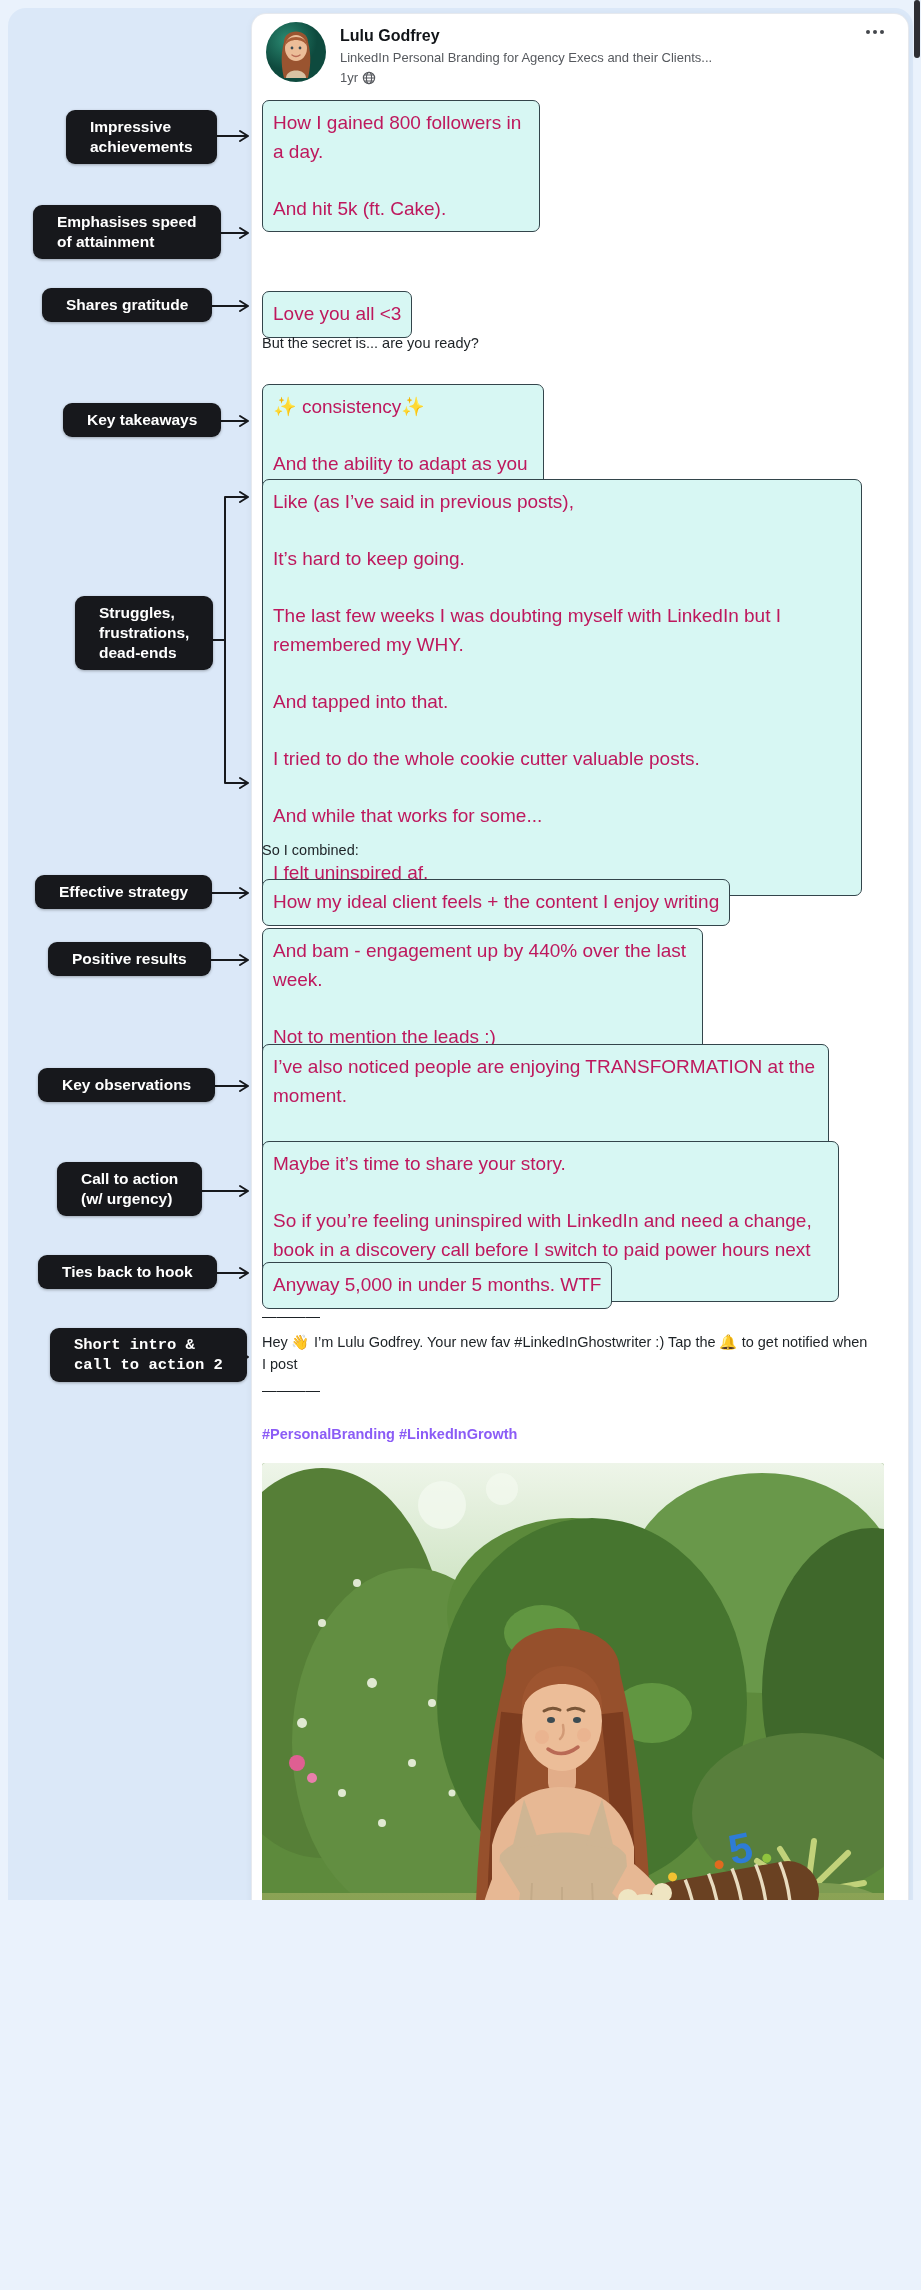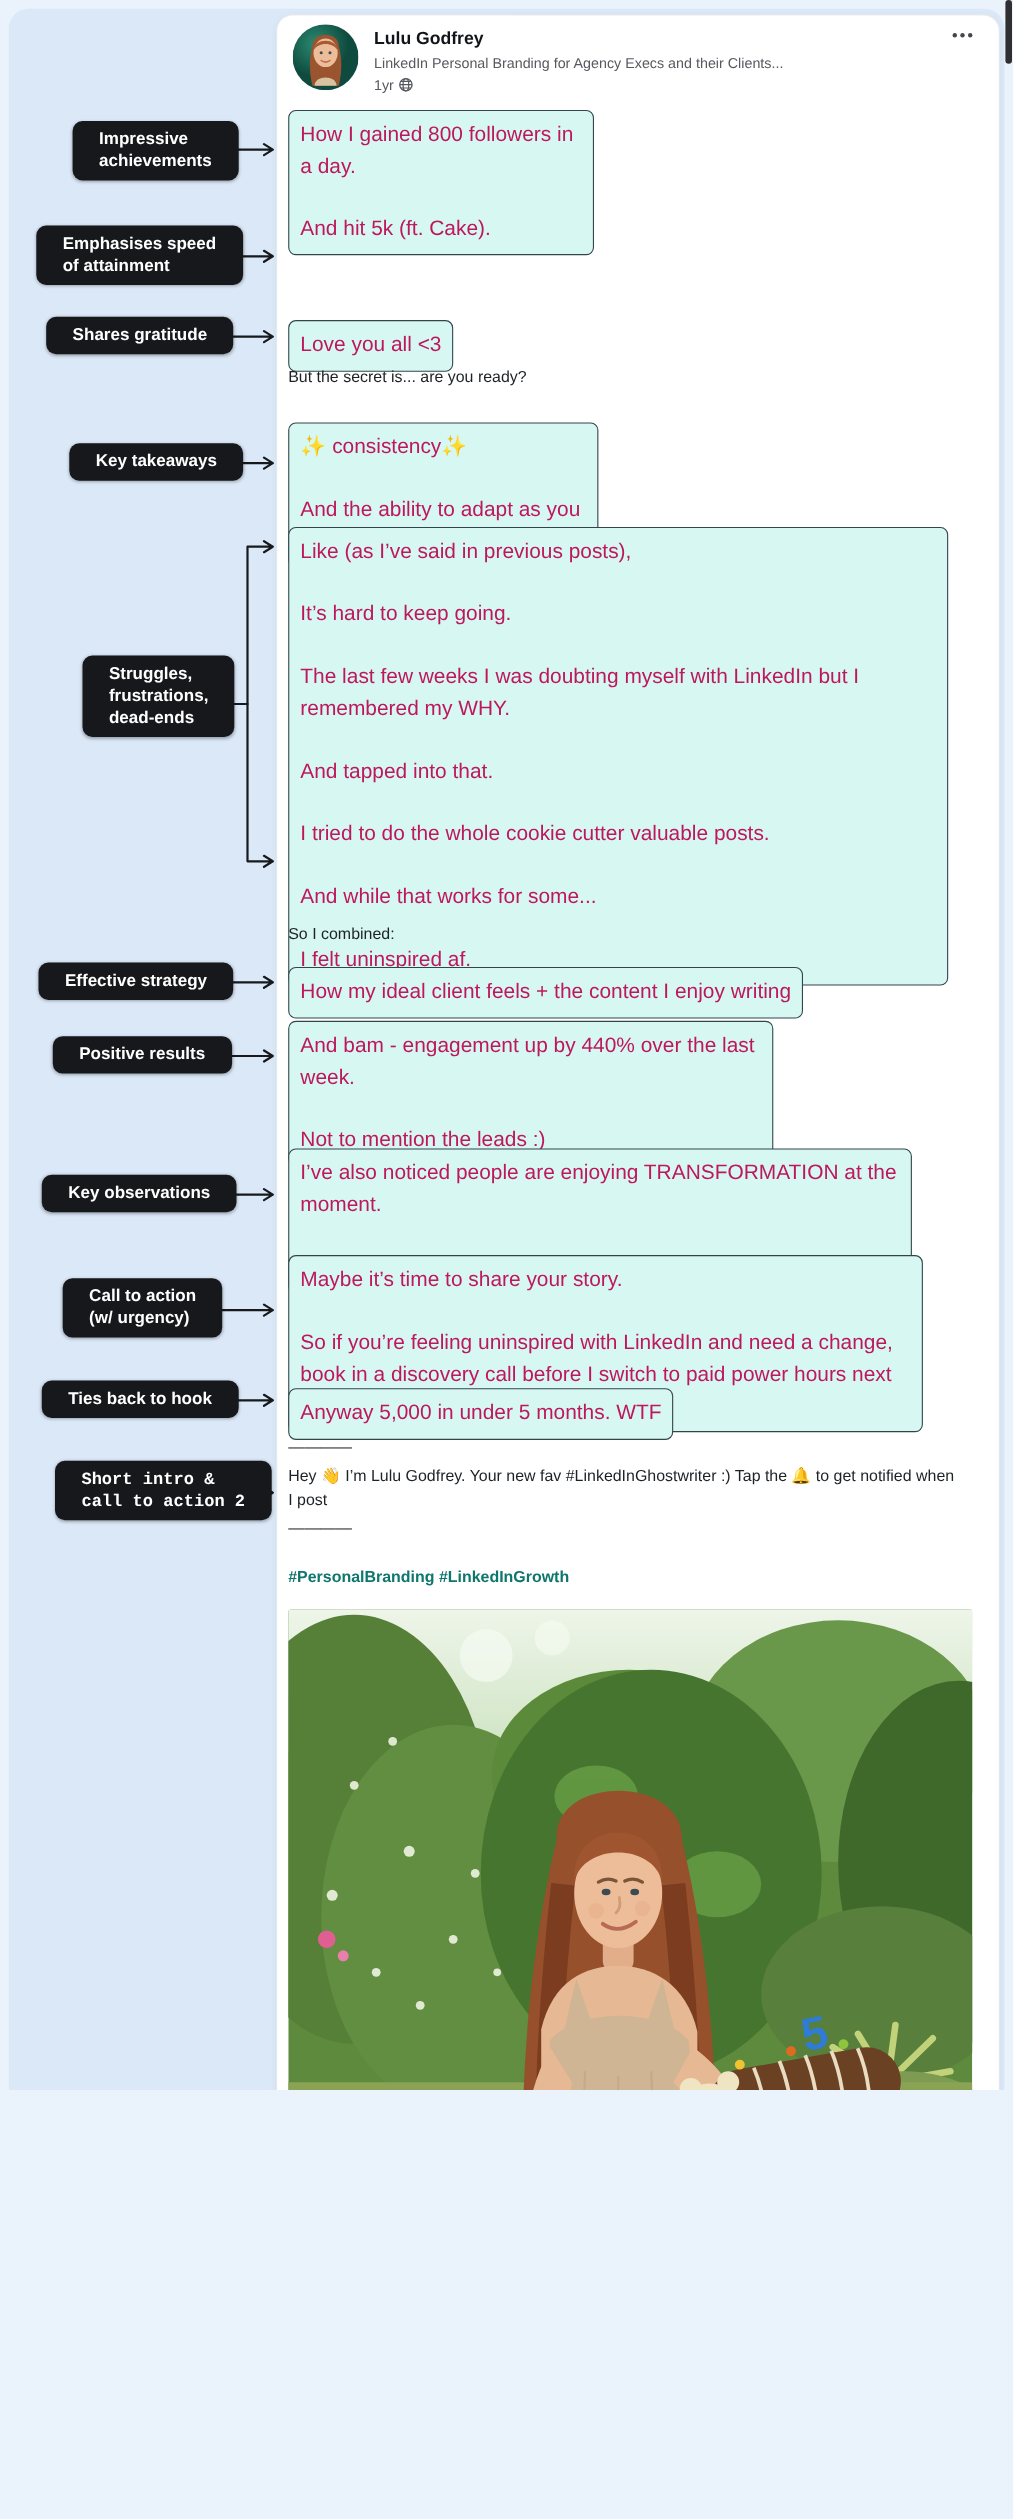--- a/index.html
+++ b/index.html
@@ -7,30 +7,30 @@
          font-family:"Liberation Sans",sans-serif;-webkit-font-smoothing:antialiased;}
   .panel{position:absolute;left:8px;top:8px;width:905px;height:2274px;background:#dbe8f8;border-radius:18px;}
   .scroll-thumb{position:absolute;right:1px;top:0;width:6px;height:58px;background:#2e2e33;border-radius:3px;}
   .card{position:absolute;left:252px;top:14px;width:656px;height:2254px;background:#ffffff;border-radius:14px;
         box-shadow:0 0 0 1px #e6e9ee,0 2px 8px rgba(0,0,0,.06);}
   
   .avatar{position:absolute;left:14px;top:8px;width:60px;height:60px;border-radius:50%;overflow:hidden;}
   .author-name{position:absolute;left:88px;top:13px;font-size:16px;font-weight:700;color:#111418;}
   .author-headline{position:absolute;left:88px;top:36px;width:520px;font-size:13px;color:#56595e;
                    white-space:nowrap;overflow:hidden;text-overflow:ellipsis;}
-  .post-time{position:absolute;left:88px;top:56px;font-size:13px;color:#56595e;display:flex;align-items:flex-start;gap:4px;}
+  .post-time{position:absolute;left:88px;top:56px;font-size:13px;color:#56595e;display:flex;align-items:flex-end;gap:4px;}
   .menu-dots{position:absolute;right:18px;top:10px;display:flex;gap:3px;padding:6px;cursor:pointer;}
   .menu-dots i{width:4px;height:4px;border-radius:50%;background:#44474c;}
   
   .hl-box{position:absolute;background:#d7f7f3;border:1.6px solid #33454b;border-radius:7px;
           padding:8px 10px;font-size:19px;line-height:1.5;color:#be185d;white-space:pre-line;box-sizing:border-box;}
   .fit{width:max-content;max-width:600px;}
   .plain-text{position:absolute;font-size:14.5px;line-height:1.5;color:#1d2226;white-space:pre-line;}
   .divider{position:absolute;font-size:14.5px;color:#1d2226;}
-  .hashtags{position:absolute;font-size:14.5px;font-weight:700;color:#0f766e;cursor:pointer;text-align:center;}
+  .hashtags{position:absolute;font-size:14.5px;font-weight:700;color:#8b5cf6;cursor:pointer;text-align:center;}
   .photo{position:absolute;left:10px;top:1449px;width:622px;height:770px;border-radius:3px;overflow:hidden;}
   
   .footer{position:absolute;left:10px;top:2228px;width:622px;display:flex;justify-content:space-between;align-items:center;}
   .reactions{display:flex;align-items:center;}
   .reaction{width:18px;height:18px;border-radius:50%;box-shadow:0 0 0 2px #fff;display:inline-block;}
   .reaction + .reaction{margin-left:-4px;}
   .rx-like{background:#378fe9;z-index:3;position:relative;}
   .rx-love{background:#df4b3e;z-index:2;position:relative;}
   .rx-celebrate{background:#5f9b41;z-index:1;position:relative;}
   .rx-count{margin-left:6px;font-size:13.5px;color:#56595e;}

